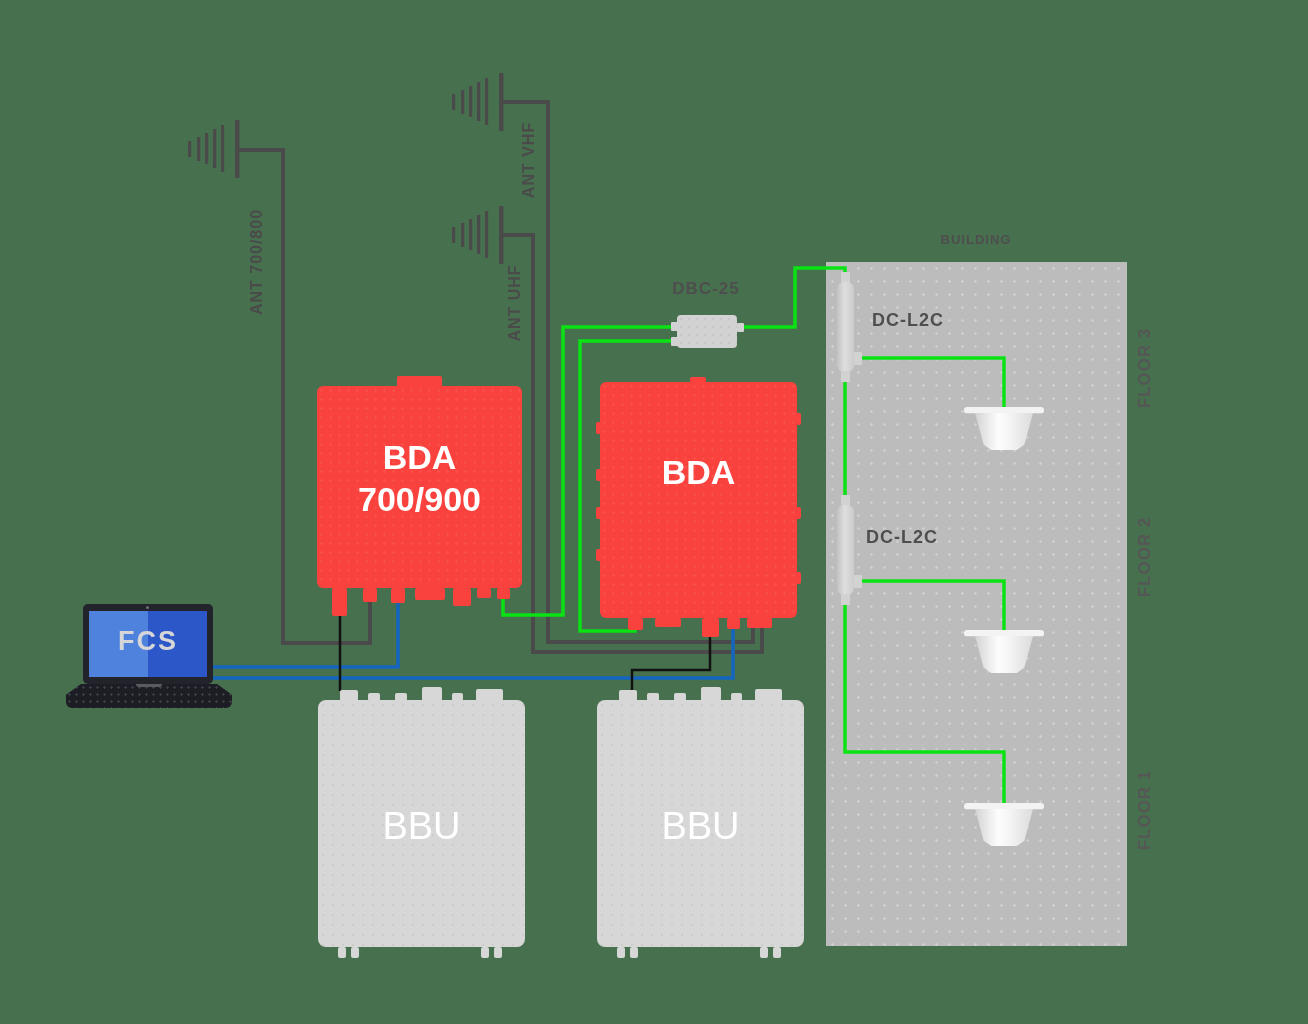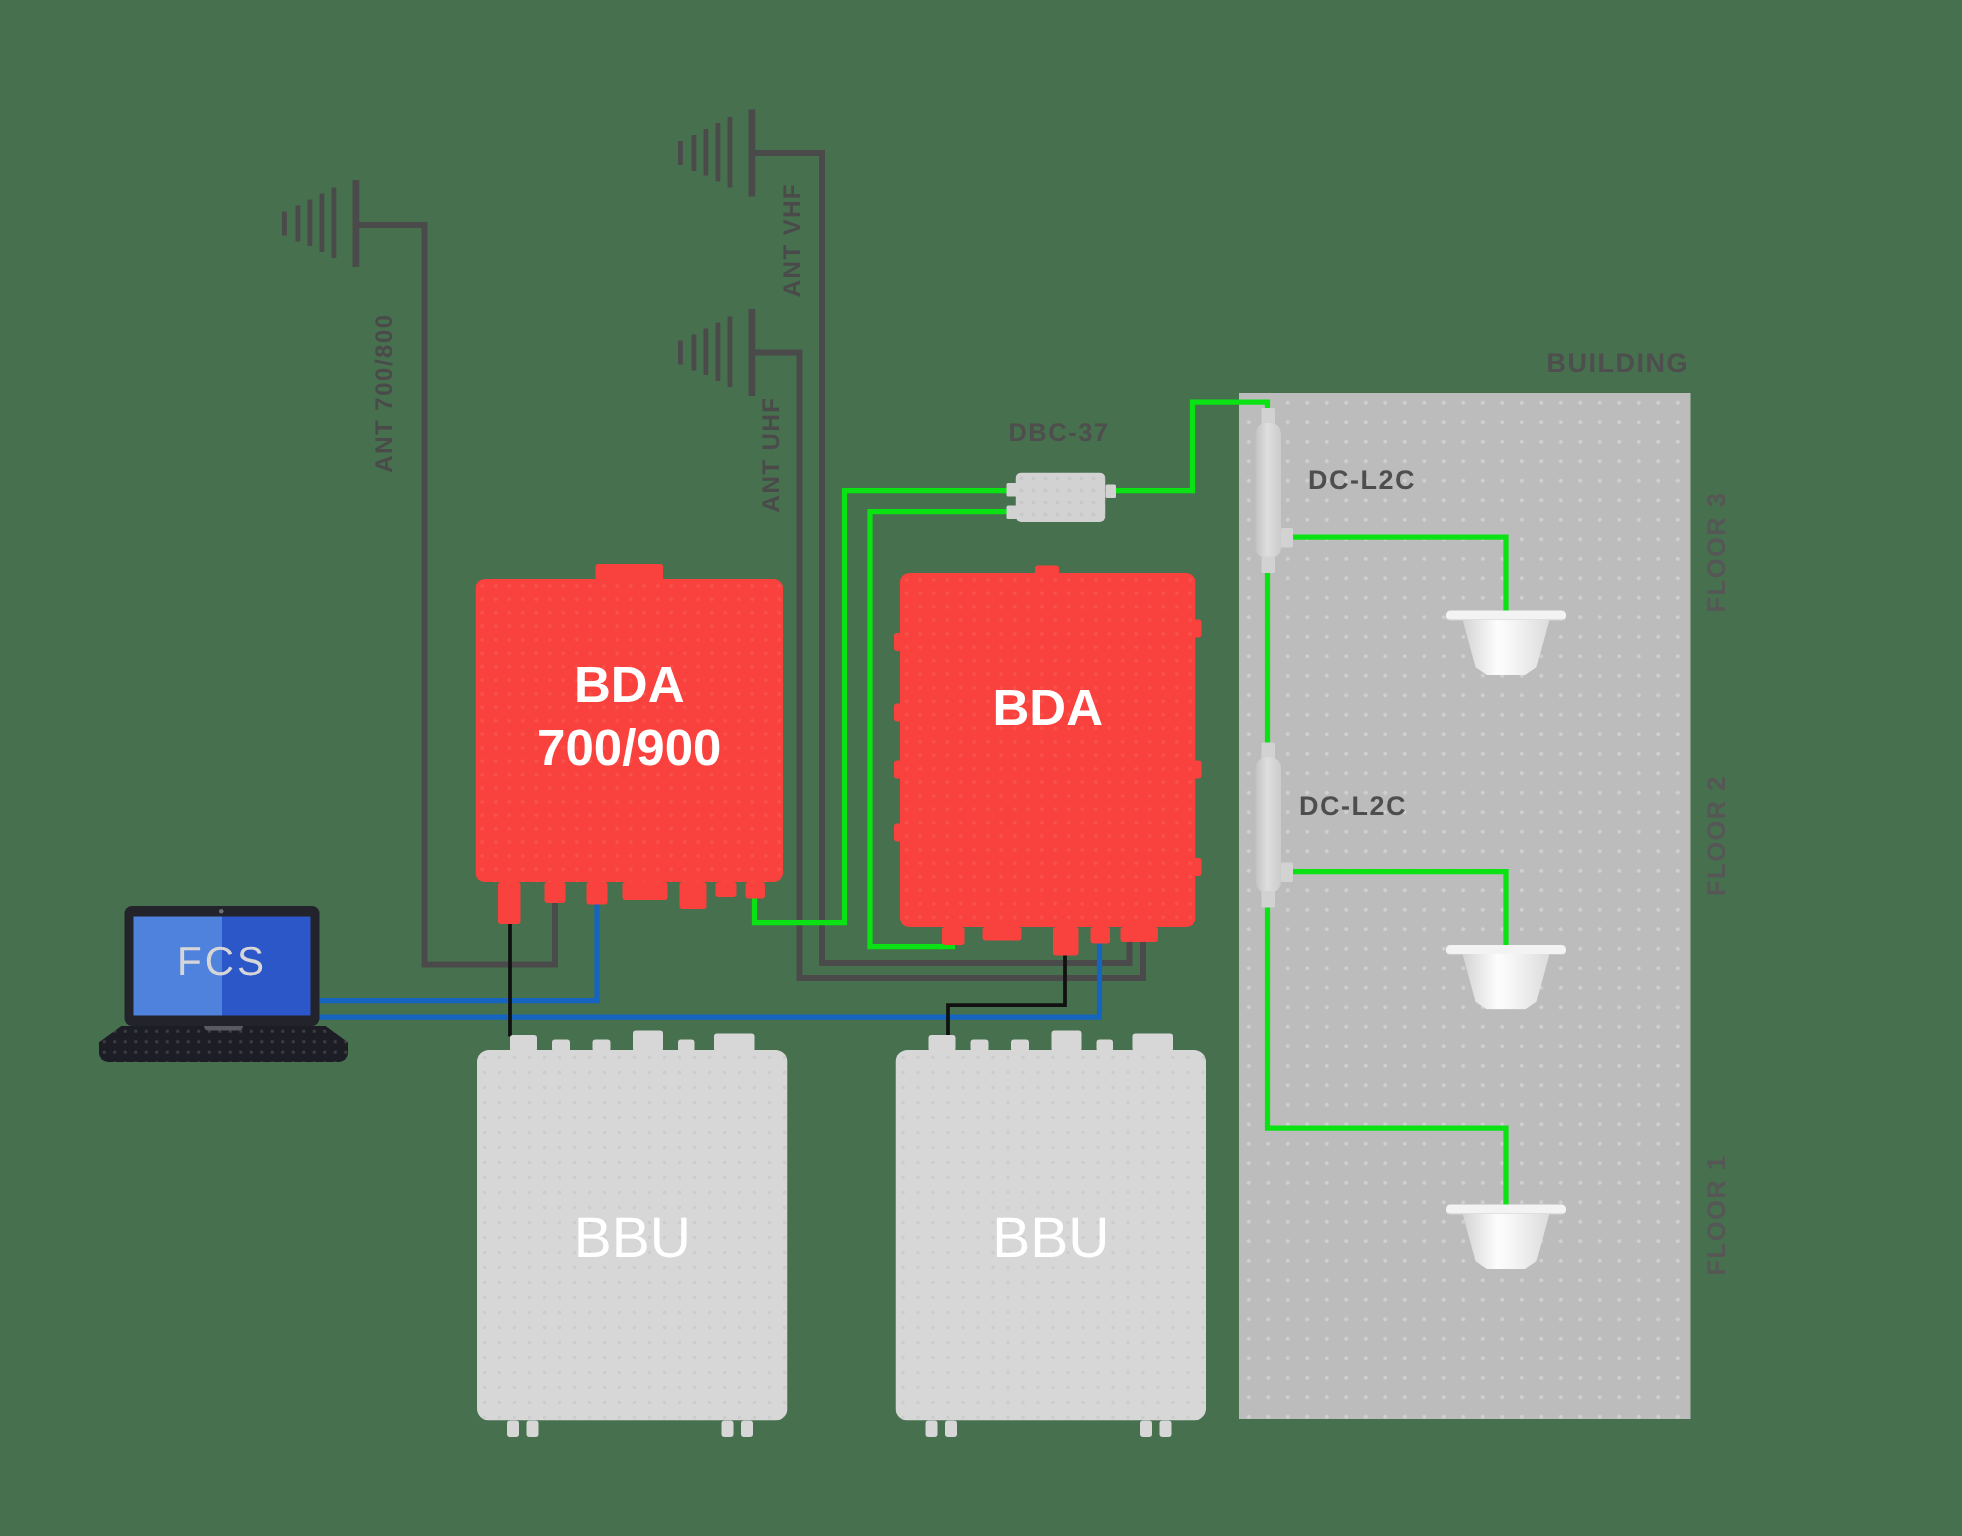--- a/index.html
+++ b/index.html
@@ -14,21 +14,21 @@
 
   
   .building{
     left:826px;top:262px;width:301px;height:684px;
     background-color:#bcbcbc;
     background-image:radial-gradient(rgba(255,255,255,.30) 1px, transparent 1.5px);
     background-size:13px 13px;
   }
   .building-label{
     left:826px;top:232px;width:300px;height:24px;
-    text-align:right;font-size:18px;font-weight:bold;color:#4e4e4e;letter-spacing:1px;
+    text-align:center;font-size:13px;font-weight:bold;color:#4e4e4e;letter-spacing:1px;
   }
   .floor-label{
     width:120px;height:24px;text-align:center;
     font-size:17px;font-weight:bold;color:#565656;letter-spacing:1px;
     transform:rotate(-90deg);
   }
 
   
   .ant-label{
     width:140px;height:22px;text-align:center;
@@ -103,21 +103,21 @@
     position:absolute;left:17px;top:4px;width:130px;height:80px;
     background:#23232b;border-radius:5px;
   }
   .laptop-camera{position:absolute;left:63px;top:2px;width:3px;height:3px;border-radius:50%;background:#6f6f77;}
   .laptop-screen{
     position:absolute;left:6px;top:7px;width:118px;height:66px;
     background:linear-gradient(90deg,#4f82dc 0%,#4f82dc 50%,#2c57c8 50%,#2c57c8 100%);
   }
   .fcs-text{
     position:absolute;left:0;top:15px;width:100%;text-align:center;
-    color:#d6d6d8;font-size:27px;font-weight:normal;letter-spacing:2px;
+    color:#d6d6d8;font-size:27px;font-weight:bold;letter-spacing:2px;
   }
   .laptop-base{
     position:absolute;left:0;top:84px;width:166px;height:24px;
     background-color:#1d1d25;
     background-image:radial-gradient(rgba(255,255,255,.14) 1px, transparent 1.3px);
     background-size:7px 7px;
     clip-path:polygon(9% 0,91% 0,100% 45%,100% 100%,0 100%,0 45%);
     border-radius:0 0 6px 6px;
   }
   .laptop-notch{position:absolute;left:70px;top:84px;width:26px;height:3px;background:#5a5a60;border-radius:0 0 3px 3px;}
@@ -208,21 +208,21 @@
     <div class="red-nub" style="left:195px;top:130px;width:6px;height:12px;"></div>
     <div class="red-nub" style="left:195px;top:195px;width:6px;height:12px;"></div>
     <div class="red-nub" style="left:28px;top:241px;width:15px;height:12px;"></div>
     <div class="red-nub" style="left:55px;top:241px;width:26px;height:9px;"></div>
     <div class="red-nub" style="left:102px;top:241px;width:17px;height:19px;"></div>
     <div class="red-nub" style="left:127px;top:241px;width:13px;height:11px;"></div>
     <div class="red-nub" style="left:147px;top:241px;width:25px;height:10px;"></div>
     <div class="bda-text" style="top:74px;">BDA</div>
   </div>
 
-  <div class="abs dbc-label" style="left:661px;top:279px;width:90px;">DBC-37</div>
+  <div class="abs dbc-label" style="left:661px;top:279px;width:90px;">DBC-25</div>
   <div class="abs" style="left:671px;top:315px;width:72px;height:33px;">
     <div class="port" style="left:0;top:7px;width:7px;height:9px;"></div>
     <div class="port" style="left:0;top:22px;width:7px;height:9px;"></div>
     <div class="dbc-body" style="left:6px;top:0;width:60px;height:33px;"></div>
     <div class="port" style="left:66px;top:8px;width:7px;height:9px;"></div>
   </div>
 
   <div class="abs" style="left:837px;top:272px;width:26px;height:110px;">
     <div class="port" style="left:4px;top:0;width:9px;height:11px;"></div>
     <div class="coupler-body" style="left:0;top:10px;width:17px;height:90px;"></div>

